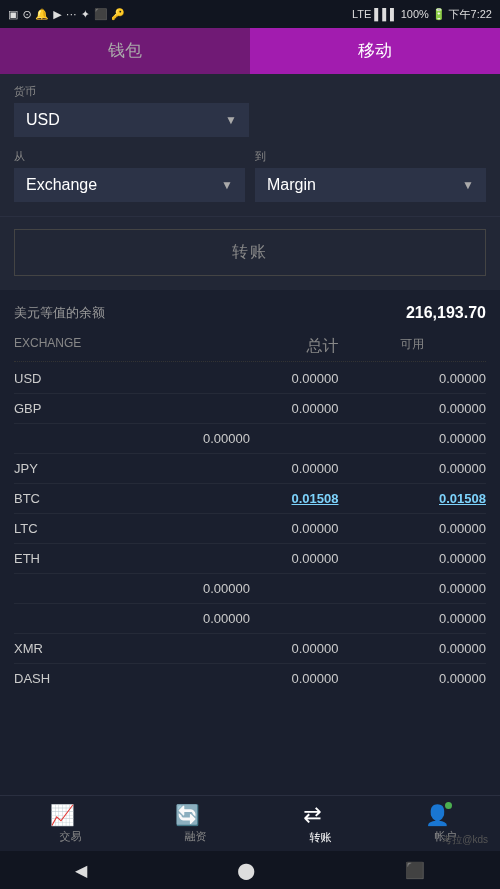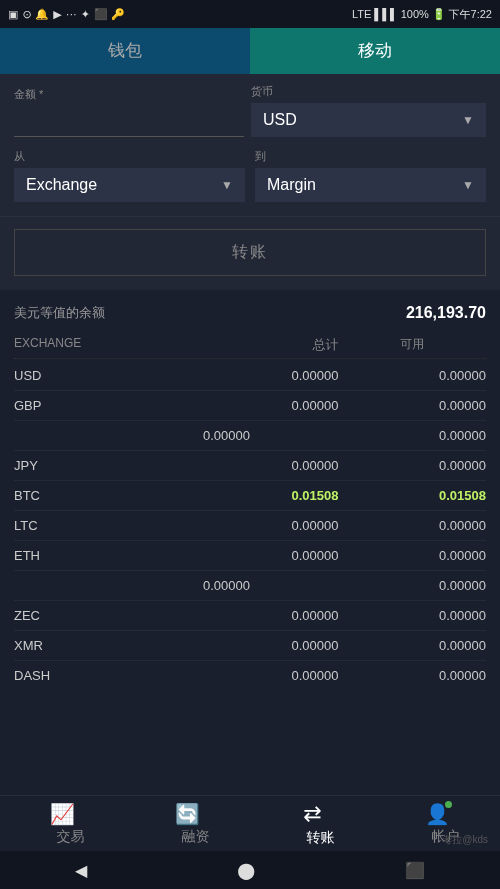--- a/index.html
+++ b/index.html
@@ -43,24 +43,24 @@
       font-size: 17px;
       color: #aaa;
       cursor: pointer;
       border-bottom: 2px solid transparent;
     }
     .top-tab.active {
       color: #fff;
       border-bottom: 2px solid transparent;
     }
     .top-tab:first-child {
-      background: #0c4a6e;
+      background: #701a75;
     }
     .top-tab:last-child {
-      background: #0f766e;
+      background: #a21caf;
       color: #fff;
     }
 
     
     .form-area {
       background: #222736;
       padding: 10px 14px 14px 14px;
     }
     .currency-col {
       width: 235px;
@@ -161,21 +161,21 @@
       margin-bottom: 2px;
     }
     .col-name {
       flex: 1.2;
       font-size: 12px;
       color: #888;
       text-transform: uppercase;
     }
     .col-total {
       flex: 1;
-      font-size: 13px;
+      font-size: 16px;
       color: #888;
       text-align: right;
     }
     .col-avail {
       flex: 1;
       font-size: 12px;
       color: #888;
       text-align: center;
     }
     .table-row-item {
@@ -195,22 +195,23 @@
       color: #ccc;
       text-align: right;
     }
     .cell-avail {
       flex: 1;
       font-size: 13px;
       color: #ccc;
       text-align: right;
     }
     .cell-total.highlight, .cell-avail.highlight {
-      color: #bef264;
+      color: #7dd3fc;
       font-weight: bold;
+      text-decoration: underline;
     }
 
     
     .bottom-nav {
       position: absolute;
       bottom: 38px;
       left: 0;
       width: 100%;
       height: 56px;
       background: #1a1f2e;
@@ -226,21 +227,21 @@
       justify-content: center;
       cursor: pointer;
       gap: 2px;
     }
     .nav-icon {
       font-size: 20px;
       color: #888;
     }
     .nav-icon.active-icon { color: #fff; }
     .nav-label {
-      font-size: 14px;
+      font-size: 11px;
       color: #888;
       margin-left: 16px;
     }
     .nav-label.active-label { color: #fff; }
 
     
     .nav-account-wrap {
       position: relative;
       display: inline-block;
     }
@@ -315,24 +316,20 @@
     <span>钱包</span>
   </div>
   <div class="top-tab active">
     <span>移动</span>
   </div>
 </div>
 
 <div class="form-area">
 
   <div style="display:flex; justify-content:space-between; align-items:flex-end; margin-bottom:12px;">
-    <div class="amount-input-wrap">
-      <div class="field-label">金额 *</div>
-      <input class="amount-input" type="text" value="" placeholder="" style="">
-    </div>
     <div class="currency-col">
       <div class="field-label">货币</div>
       <div class="dropdown-field">
         <span>USD</span>
         <span class="dropdown-arrow">▼</span>
       </div>
     </div>
   </div>
 
   <div class="from-to-row">
@@ -403,21 +400,20 @@
         <div class="table-row-item">
           <span class="cell-name">ETH</span>
           <span class="cell-total">0.00000</span>
           <span class="cell-avail">0.00000</span>
         </div>
         <div class="table-row-item">
           <span class="cell-total">0.00000</span>
           <span class="cell-avail">0.00000</span>
         </div>
         <div class="table-row-item">
-          <span class="cell-name">ZEC</span>
           <span class="cell-total">0.00000</span>
           <span class="cell-avail">0.00000</span>
         </div>
         <div class="table-row-item">
           <span class="cell-name">XMR</span>
           <span class="cell-total">0.00000</span>
           <span class="cell-avail">0.00000</span>
         </div>
         <div class="table-row-item">
           <span class="cell-name">DASH</span>

